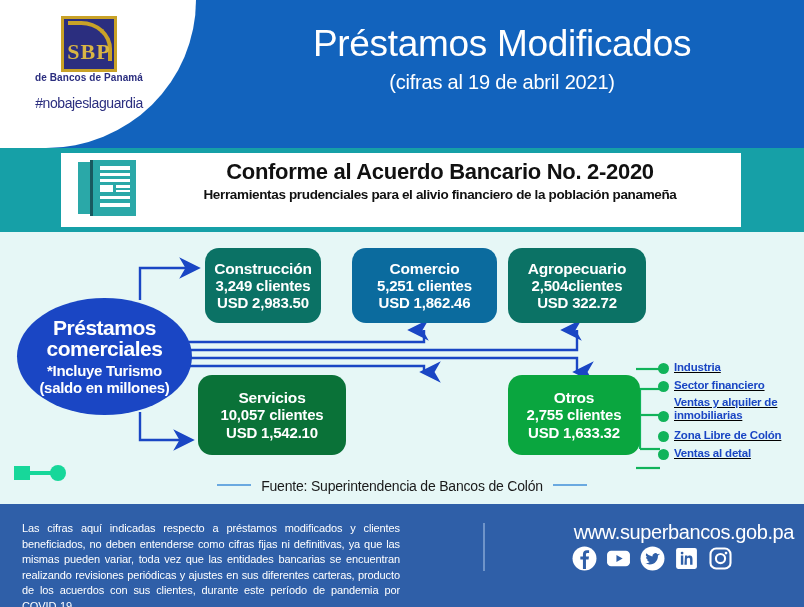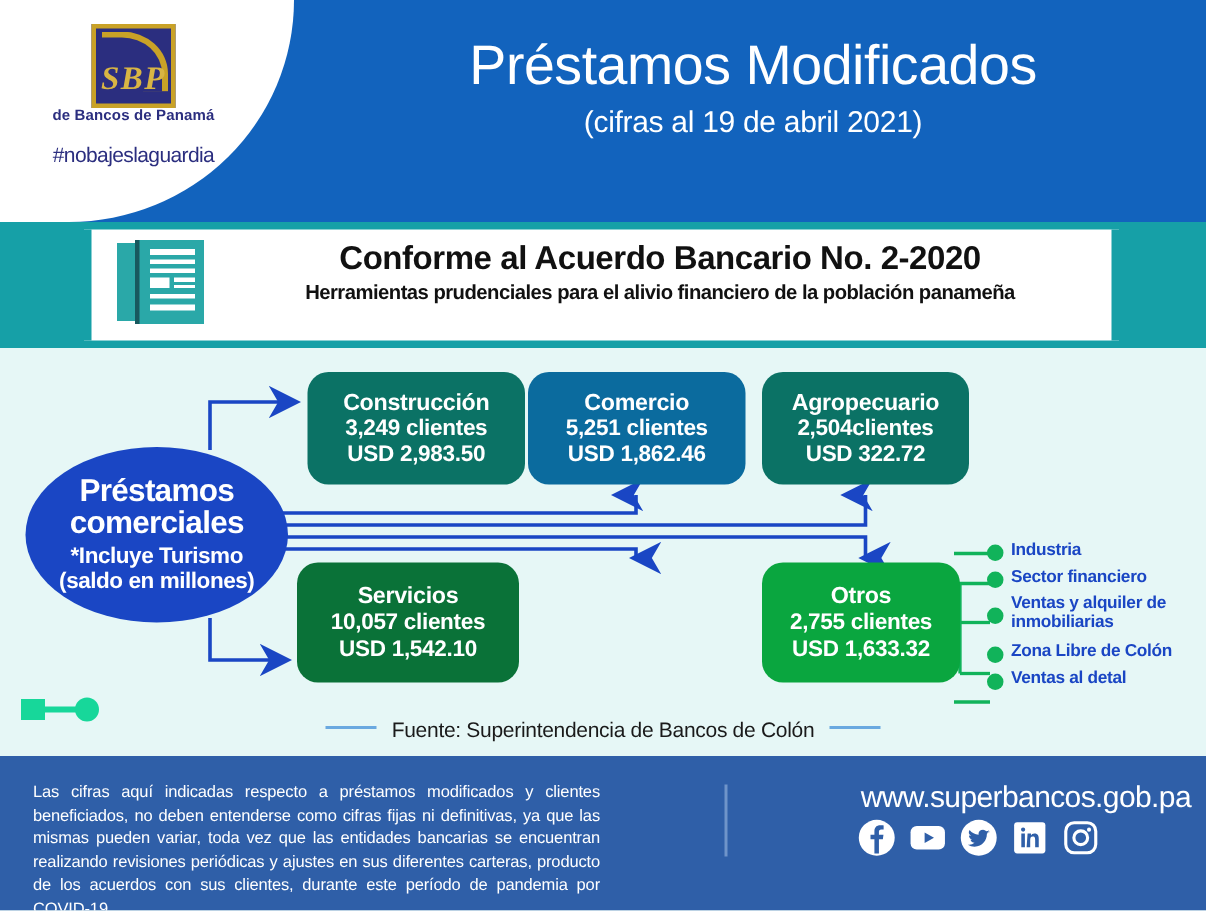--- a/index.html
+++ b/index.html
@@ -11,21 +11,21 @@
     overflow:hidden;
   }
   #page { position:relative; width:804px; height:607px; overflow:hidden; background:#e6f7f6; }
 
   
   .header { position:absolute; left:0; top:0; width:804px; height:148px; background:#1263bd; }
   .header-white { position:absolute; left:0; top:0; width:196px; height:148px; background:#ffffff;
                   border-bottom-right-radius:150px 148px; }
   .logo-wrap { position:absolute; left:0; top:16px; width:178px; text-align:center; }
   .logo-mark { width:56px; height:56px; margin:0 auto; background:#2b2e7f;
-               border:3px solid #c9a227; position:relative;font-style:italic; }
+               border:3px solid #c9a227; position:relative; }
   .logo-mark .swoosh { position:absolute; left:4px; top:2px; width:44px; height:40px;
       border-right:4px solid #c9a227; border-top:4px solid #c9a227;
       border-radius:0 70% 0 0; }
   .logo-mark .sbp { position:absolute; left:0; right:0; top:20px; text-align:center;
       font-family:"Liberation Serif", serif; font-size:22px; font-weight:bold; color:#d8b544;
       letter-spacing:1px; }
   .logo-l1 { margin-top:4px; font-size:15px; color:#2b2e7f; font-weight:500; letter-spacing:-0.2px;}
   .logo-l2 { font-size:10px; color:#2b2e7f; font-weight:bold; letter-spacing:0.1px; }
   .hashtag { margin-top:12px; font-size:14px; color:#2b2e7f; letter-spacing:-0.4px; }
 
@@ -56,33 +56,33 @@
   .ell-1 { font-size:21px; font-weight:bold; line-height:1.02; letter-spacing:-0.5px; }
   .ell-2 { font-size:15px; font-weight:bold; margin-top:3px; letter-spacing:-0.3px; }
   .ell-3 { font-size:15px; font-weight:bold; letter-spacing:-0.3px; }
 
   .nodebox { position:absolute; border-radius:14px; color:#fff; text-align:center;
              display:flex; flex-direction:column; justify-content:center; align-items:center;
              padding:4px 6px; }
   .nb-title { font-size:15.5px; font-weight:bold; line-height:1.1; letter-spacing:-0.2px; }
   .nb-line  { font-size:15px; font-weight:bold; line-height:1.15; letter-spacing:-0.2px; }
 
-  #box-construccion { left:205px; top:248px; width:145px; height:75px; background:#0b7265; }
+  #box-construccion { left:205px; top:248px; width:116px; height:75px; background:#0b7265; }
   #box-comercio     { left:352px; top:248px; width:145px; height:75px; background:#0b6b9e; }
   #box-agropecuario { left:508px; top:248px; width:138px; height:75px; background:#0b7265; }
   #box-servicios    { left:198px; top:375px; width:148px; height:80px; background:#0a7238; }
   #box-hoteles      { left:355px; top:375px; width:140px; height:80px; background:#0cab6a; }
   #box-otros        { left:508px; top:375px; width:132px; height:80px; background:#0aa63f; }
 
   
   .svg-overlay { position:absolute; left:0; top:0; width:804px; height:607px; pointer-events:none; }
 
   
   .legend { position:absolute; left:658px; top:360px; width:146px; }
-  .legend-item { display:flex; align-items:center; margin-bottom:4px; }
+  .legend-item { display:flex; align-items:flex-end; margin-bottom:4px;text-decoration:underline; }
   .legend-dot { width:11px; height:11px; border-radius:50%; background:#11b35a; flex:0 0 11px;
                 margin-top:3px; margin-right:5px; }
   .legend-label { font-size:11.5px; font-weight:bold; color:#1a46c4; line-height:1.12; letter-spacing:-0.2px; }
   .legend-item.tall { margin-bottom:6px; }
 
   
   .key-mark { position:absolute; left:14px; top:464px; width:54px; height:18px; }
   .key-sq { position:absolute; left:0; top:2px; width:16px; height:14px; background:#17d79a; }
   .key-line { position:absolute; left:15px; top:7px; width:24px; height:4px; background:#17d79a; }
   .key-dot { position:absolute; left:36px; top:1px; width:16px; height:16px; border-radius:50%; background:#17d79a; }

